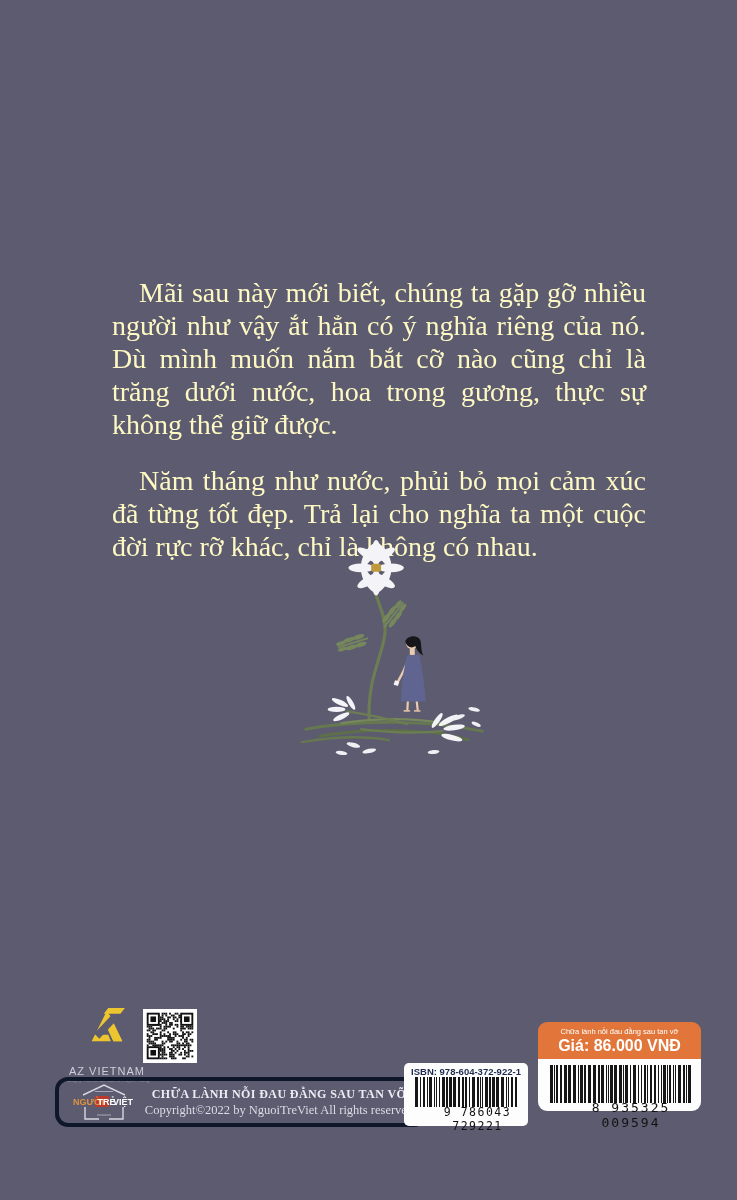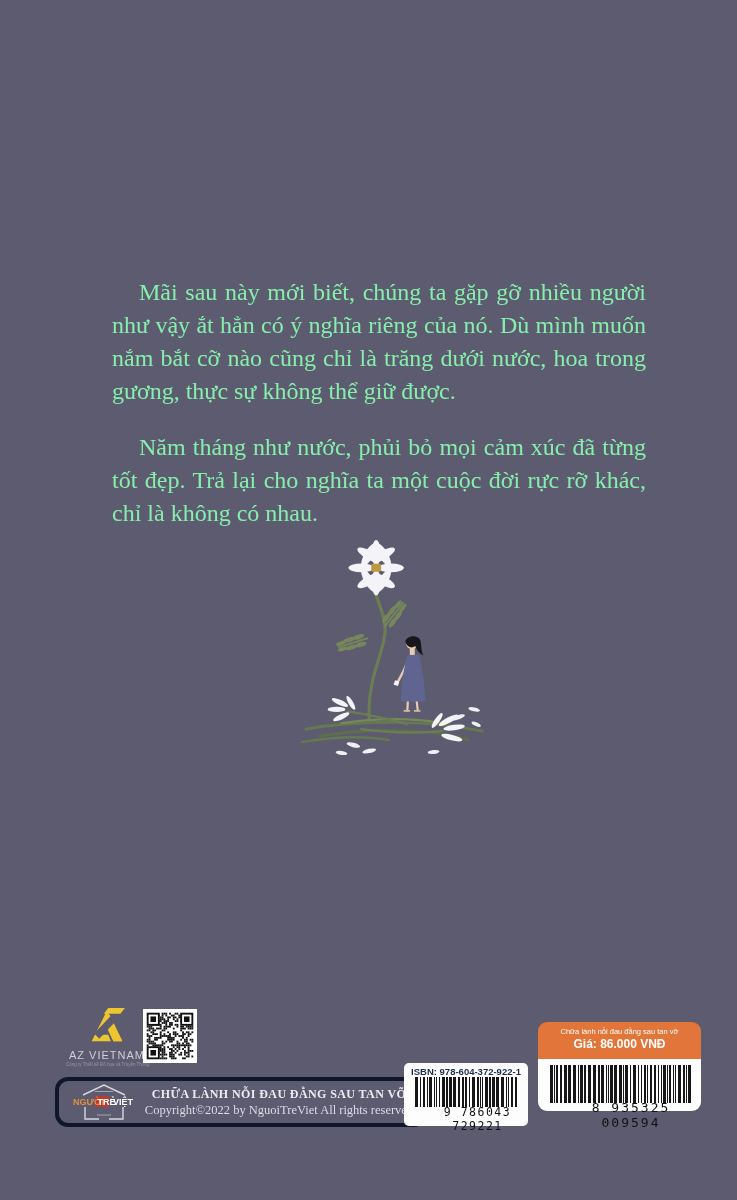--- a/index.html
+++ b/index.html
@@ -7,30 +7,30 @@
     position:relative;
     width:737px;height:1200px;
     margin:0 auto;
     background:#5c5b6f;
     overflow:hidden;
     font-family:"Liberation Serif", serif;
   }
   
   .quote{
     position:absolute;left:112px;top:276px;width:534px;
-    color:#86efac;
-    font-size:24px;line-height:33px;
+    color:#fef9c3;
+    font-size:28px;line-height:33px;
     text-align:justify;
   }
   .quote p{margin:0 0 23px 0;text-indent:27px;}
   
   .illus{position:absolute;left:292px;top:535px;width:198px;height:228px;}
   
   .az-block{position:absolute;left:66px;top:1004px;width:82px;text-align:center;}
-  .az-name{font-family:"Liberation Sans",sans-serif;font-size:11px;letter-spacing:1px;color:#cfced9;margin-top:1px;white-space:nowrap;text-align:center;}
+  .az-name{font-family:"Liberation Sans",sans-serif;font-size:11px;letter-spacing:1px;color:#cfced9;margin-top:17px;white-space:nowrap;text-align:center;}
   .az-tagline{font-family:"Liberation Sans",sans-serif;font-size:4.5px;color:#9897a8;margin-top:1px;white-space:nowrap;}
   .qr{position:absolute;left:143px;top:1009px;width:54px;height:54px;background:#fff;}
   .credit-box{
     position:absolute;left:55px;top:1077px;width:372px;height:50px;
     border:4px solid #0f172a;border-radius:13px;
     display:flex;align-items:center;box-sizing:border-box;
   }
   .house-logo{margin:0 4px 0 12px;flex:none;}
   .credit-text{flex:1;text-align:center;padding-right:6px;}
   .credit-title{font-size:12px;font-weight:bold;color:#edecf4;letter-spacing:.4px;white-space:nowrap;}
@@ -42,21 +42,21 @@
   }
   .isbn-text{font-family:"Liberation Sans",sans-serif;font-size:9.5px;font-weight:bold;color:#1e2b4f;white-space:nowrap;}
   .digits{font-family:"DejaVu Sans Mono",monospace;color:#121212;margin-left:23px;}
   .isbn-label .digits{font-size:11.5px;letter-spacing:1.5px;margin-top:-2px;}
   .price-label{position:absolute;left:538px;top:1022px;width:163px;}
   .price-head{
     background:#e2763a;border-radius:9px 9px 0 0;height:37px;
     text-align:center;color:#fff;padding-top:5px;box-sizing:border-box;
   }
   .price-head-title{font-family:"Liberation Sans",sans-serif;font-size:7.5px;white-space:nowrap;}
-  .price-head-value{font-family:"Liberation Sans",sans-serif;font-size:12px;font-weight:bold;margin-top:1px;}
+  .price-head-value{font-family:"Liberation Sans",sans-serif;font-size:16px;font-weight:bold;margin-top:1px;}
   .price-body{
     background:#fdfdfd;border-radius:0 0 9px 9px;height:52px;
     text-align:center;padding-top:6px;box-sizing:border-box;
   }
   .price-body .digits{font-size:13px;letter-spacing:2px;margin-top:-3px;display:block;}
   svg.barcode{display:block;margin:0 auto;}
 </style>
 </head>
 <body>
 

